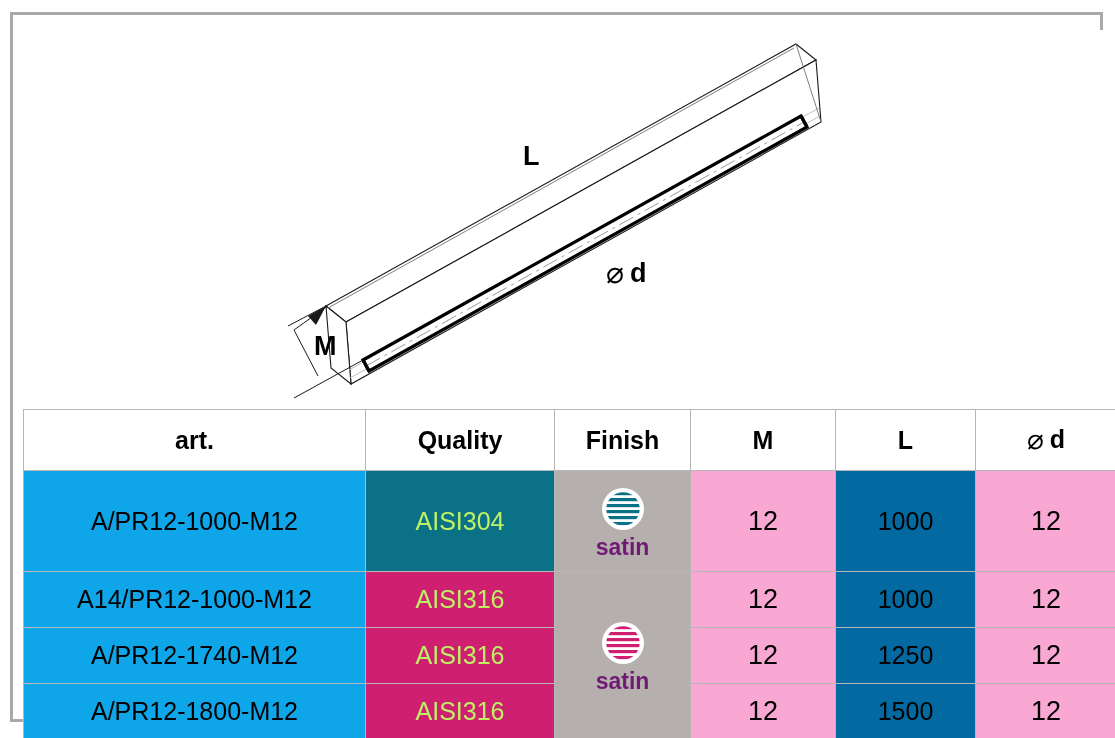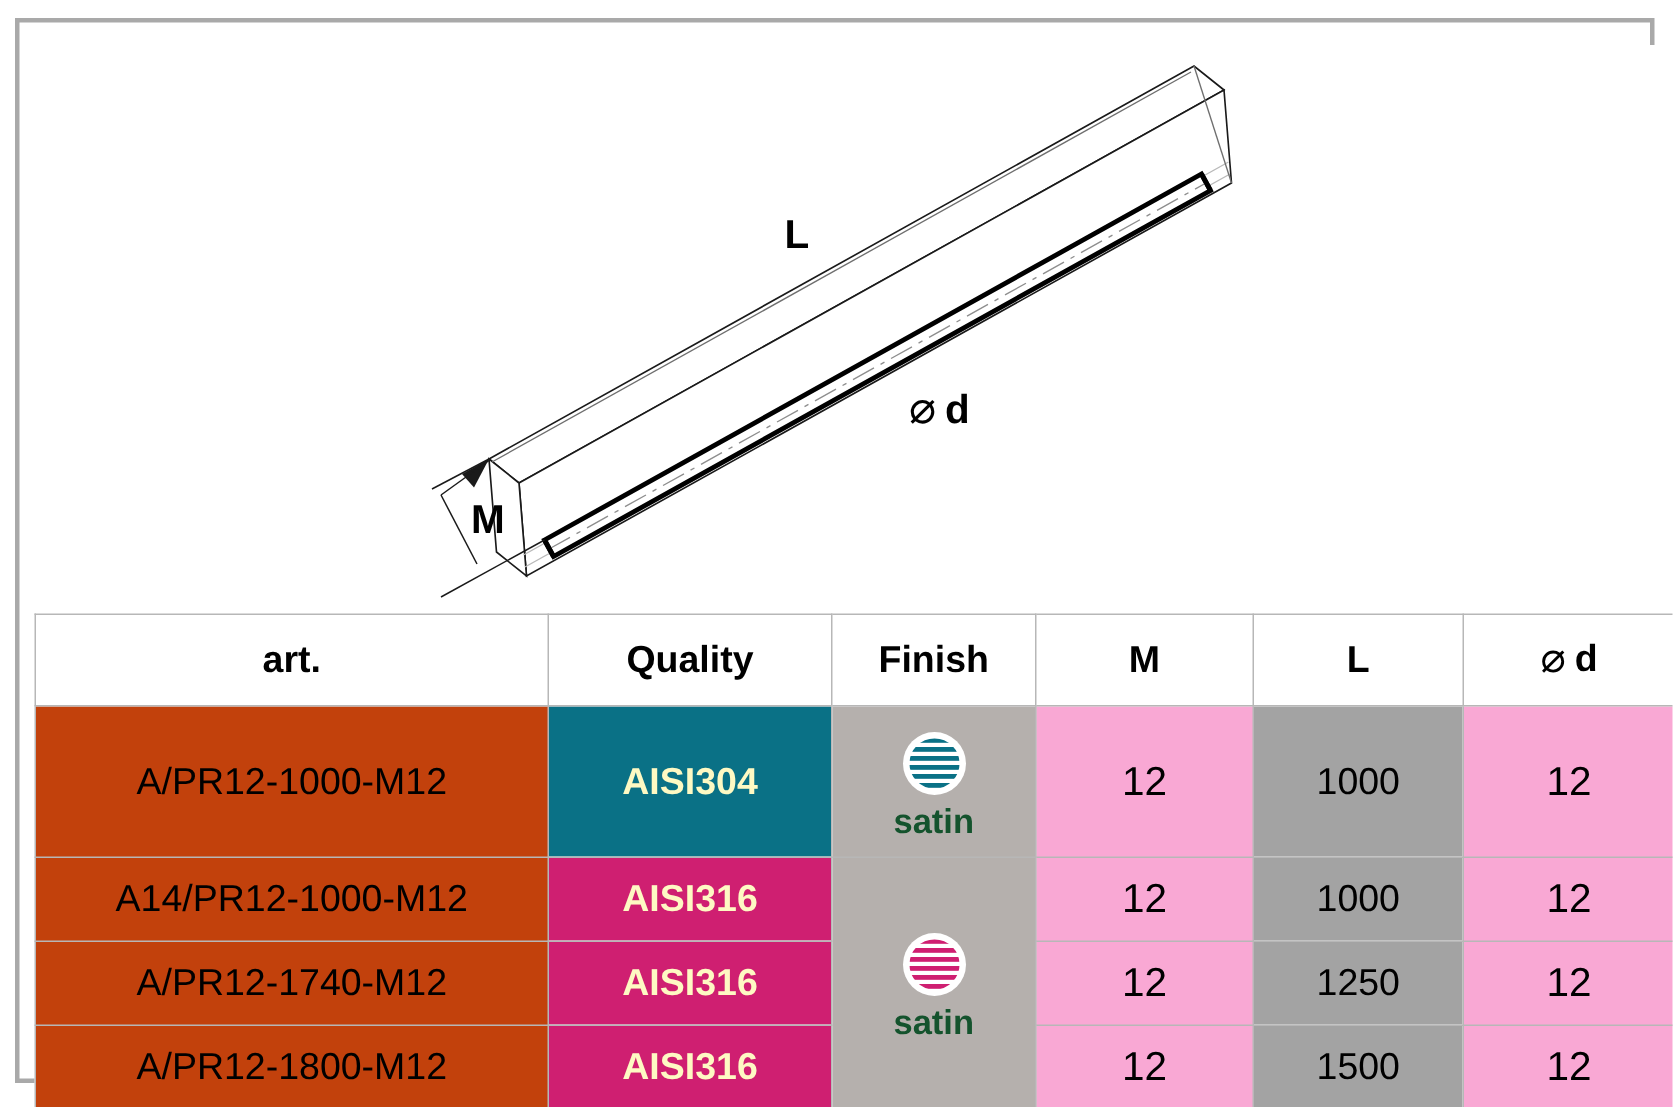--- a/index.html
+++ b/index.html
@@ -120,36 +120,36 @@
   
   tr.row-tall td { height: 100px; }
   tr.row-std  td { height: 55px; }
 
   td.cell-art {
     text-align: left;
     padding-left: 14px;
     font-size: 25px;
     font-weight: normal;
     letter-spacing: 0px;
-    background: #c2410c;
+    background: #0ea5e9;
   }
 
   td.cell-quality {
     padding: 0;
     background: #ffffff;
   }
   .quality-chip {
     display: flex;
     align-items: center;
     justify-content: center;
     width: 100%;
     height: 100%;
     font-size: 25px;
-    font-weight: bold;
-    color: #fef9c3;
+    font-weight: normal;
+    color: #bef264;
     box-sizing: border-box;
   }
   .q-304 { background: #0a7186; }
   .q-316 { background: #cf1f71; }
 
   td.cell-finish {
     background: #b5b0ad;
     padding: 0;
   }
   .finish-inner {
@@ -161,42 +161,42 @@
     height: 100%;
   }
   .satin-icon {
     width: 50px;
     height: 50px;
     display: block;
   }
   .satin-word {
     font-size: 23px;
     font-weight: bold;
-    color: #14532d;
+    color: #701a75;
     margin-top: 2px;
     line-height: 1;
   }
 
   td.cell-m, td.cell-d {
     font-size: 27px;
     background: #f9a8d4;
   }
 
   td.cell-l {
     font-size: 25px;
     padding: 0;
     background: #ffffff;
   }
   .l-fill {
     display: flex;
     align-items: center;
     justify-content: center;
     width: 100%;
     height: 100%;
-    background: #a3a3a3;
+    background: #0369a1;
     box-sizing: border-box;
   }
 </style>
 </head>
 <body>
 
 <div id="page">
 
   <div id="figure-frame">
 

